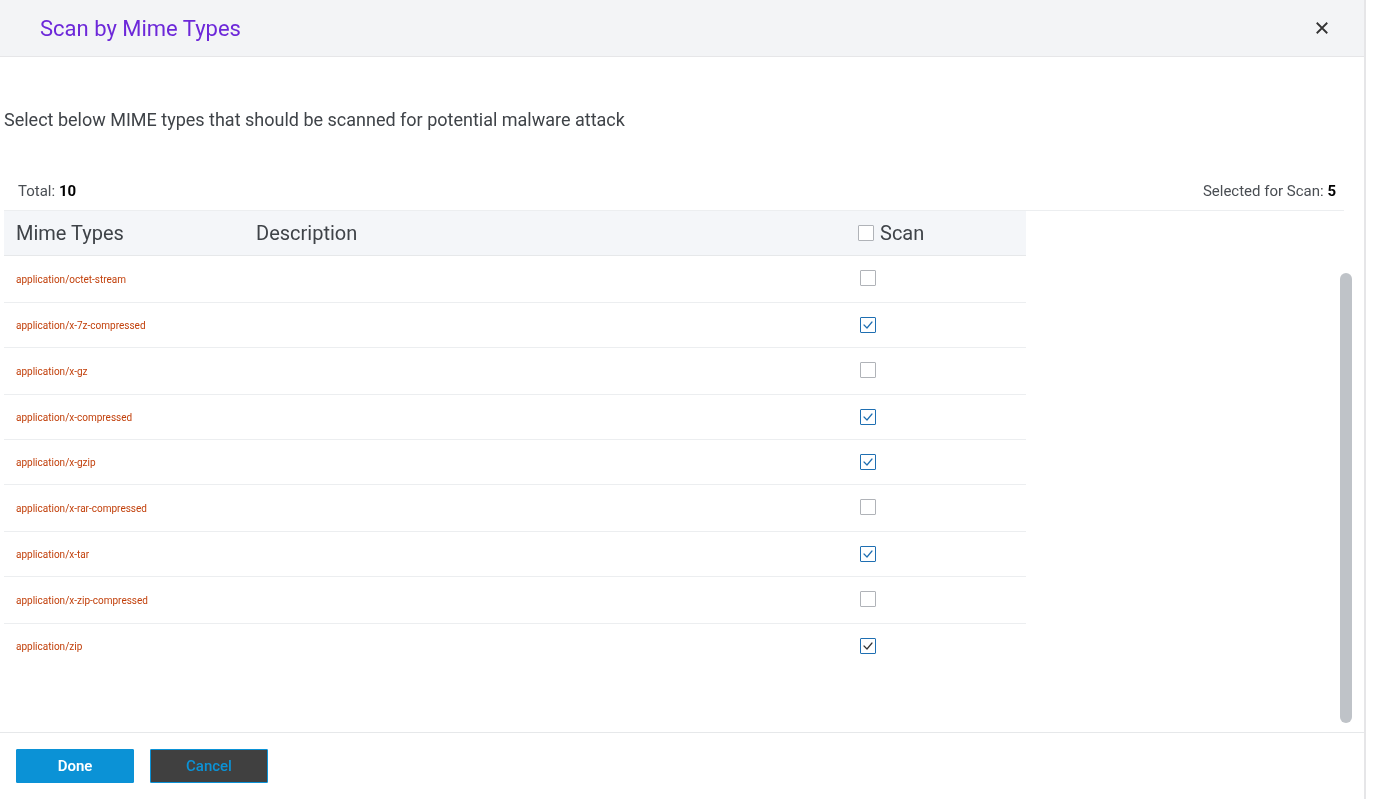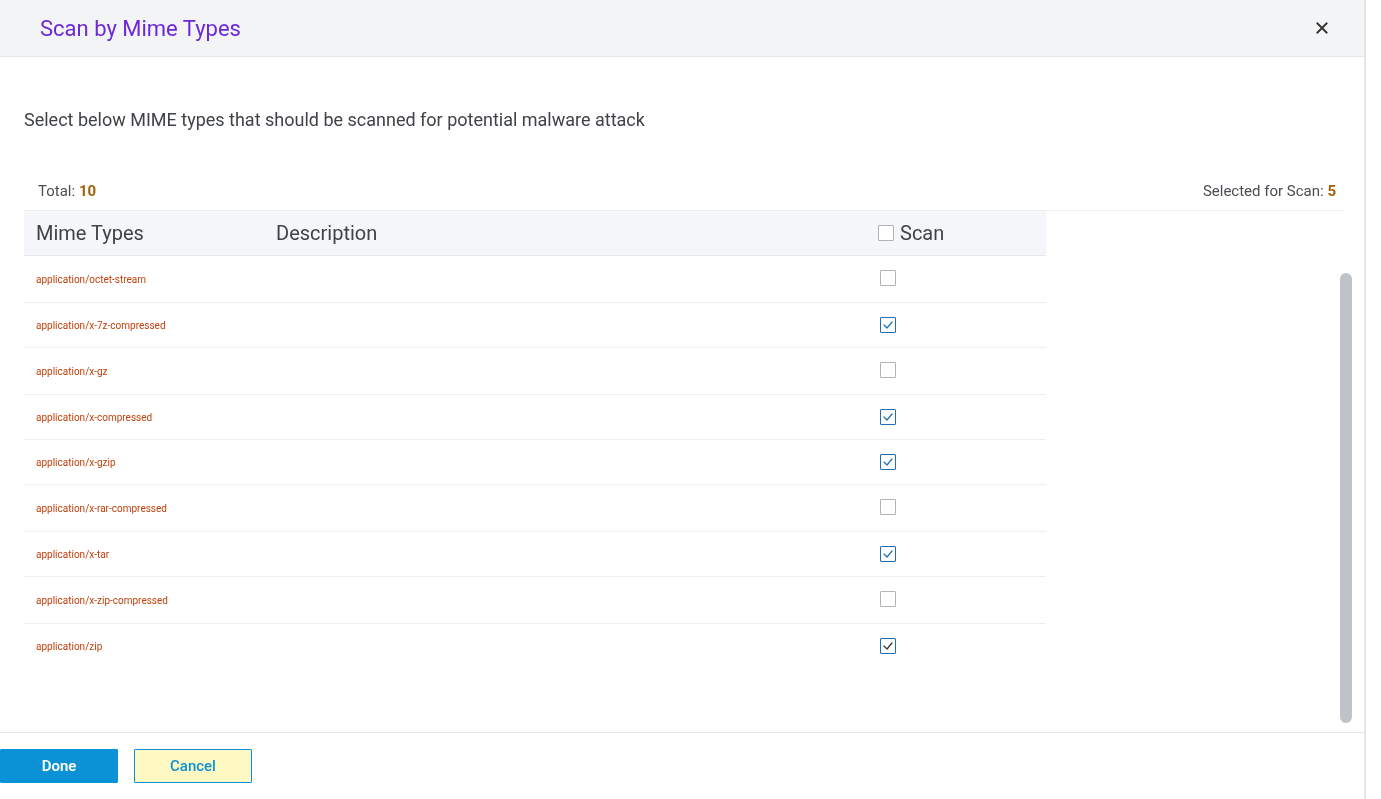--- a/index.html
+++ b/index.html
@@ -42,40 +42,40 @@
     display: flex;
     align-items: center;
     justify-content: center;
     cursor: pointer;
     color: #333;
   }
   .close-btn svg { width: 18px; height: 18px; stroke: currentColor; stroke-width: 2.4; }
 
   .modal-body {
     flex: 1 1 auto;
-    padding: 52px 20px 0 24px;
+    padding: 52px 20px 0 4px;
     overflow: hidden;
     position: relative;
   }
   .instruction {
     font-size: 18px;
     color: #3f4348;
     margin-bottom: 52px;
     font-weight: 400;
   }
 
   .counts-row {
     display: flex;
     justify-content: space-between;
     align-items: flex-end;
     padding: 0 8px 10px 14px;
     font-size: 15px;
     color: #4a4e53;
   }
-  .counts-row .count-label b { font-weight: 700; color: #a16207; }
+  .counts-row .count-label b { font-weight: 700; color: #000000; }
 
   .table-wrap {
     border-top: 1px solid #eceef0;
   }
   table.mime-table {
     width: 1022px;
     border-collapse: collapse;
     table-layout: fixed;
   }
   .mime-table thead th {
@@ -145,21 +145,21 @@
   }
   .fake-scroll .thumb {
     width: 12px;
     height: 450px;
     background: #bfc3c8;
     border-radius: 6px;
   }
 
   .modal-footer {
     border-top: 1px solid #e6e8ea;
-    padding: 16px 0;
+    padding: 16px 16px;
     display: flex;
     gap: 16px;
     background: #fff;
   }
   .btn {
     min-width: 118px;
     height: 34px;
     font-size: 15px;
     display: inline-flex;
     align-items: center;
@@ -167,21 +167,21 @@
     cursor: pointer;
     border-radius: 1px;
     font-weight: 600;
   }
   .btn-primary {
     background: #0b92d6;
     color: #fff;
     border: 1px solid #0b92d6;
   }
   .btn-secondary {
-    background: #fef9c3;
+    background: #404040;
     color: #0b92d6;
     border: 1px solid #0b92d6;
     font-weight: 500;
   }
 
   
   .outer-sep {
     position: absolute;
     top: 0;
     right: -2px;

